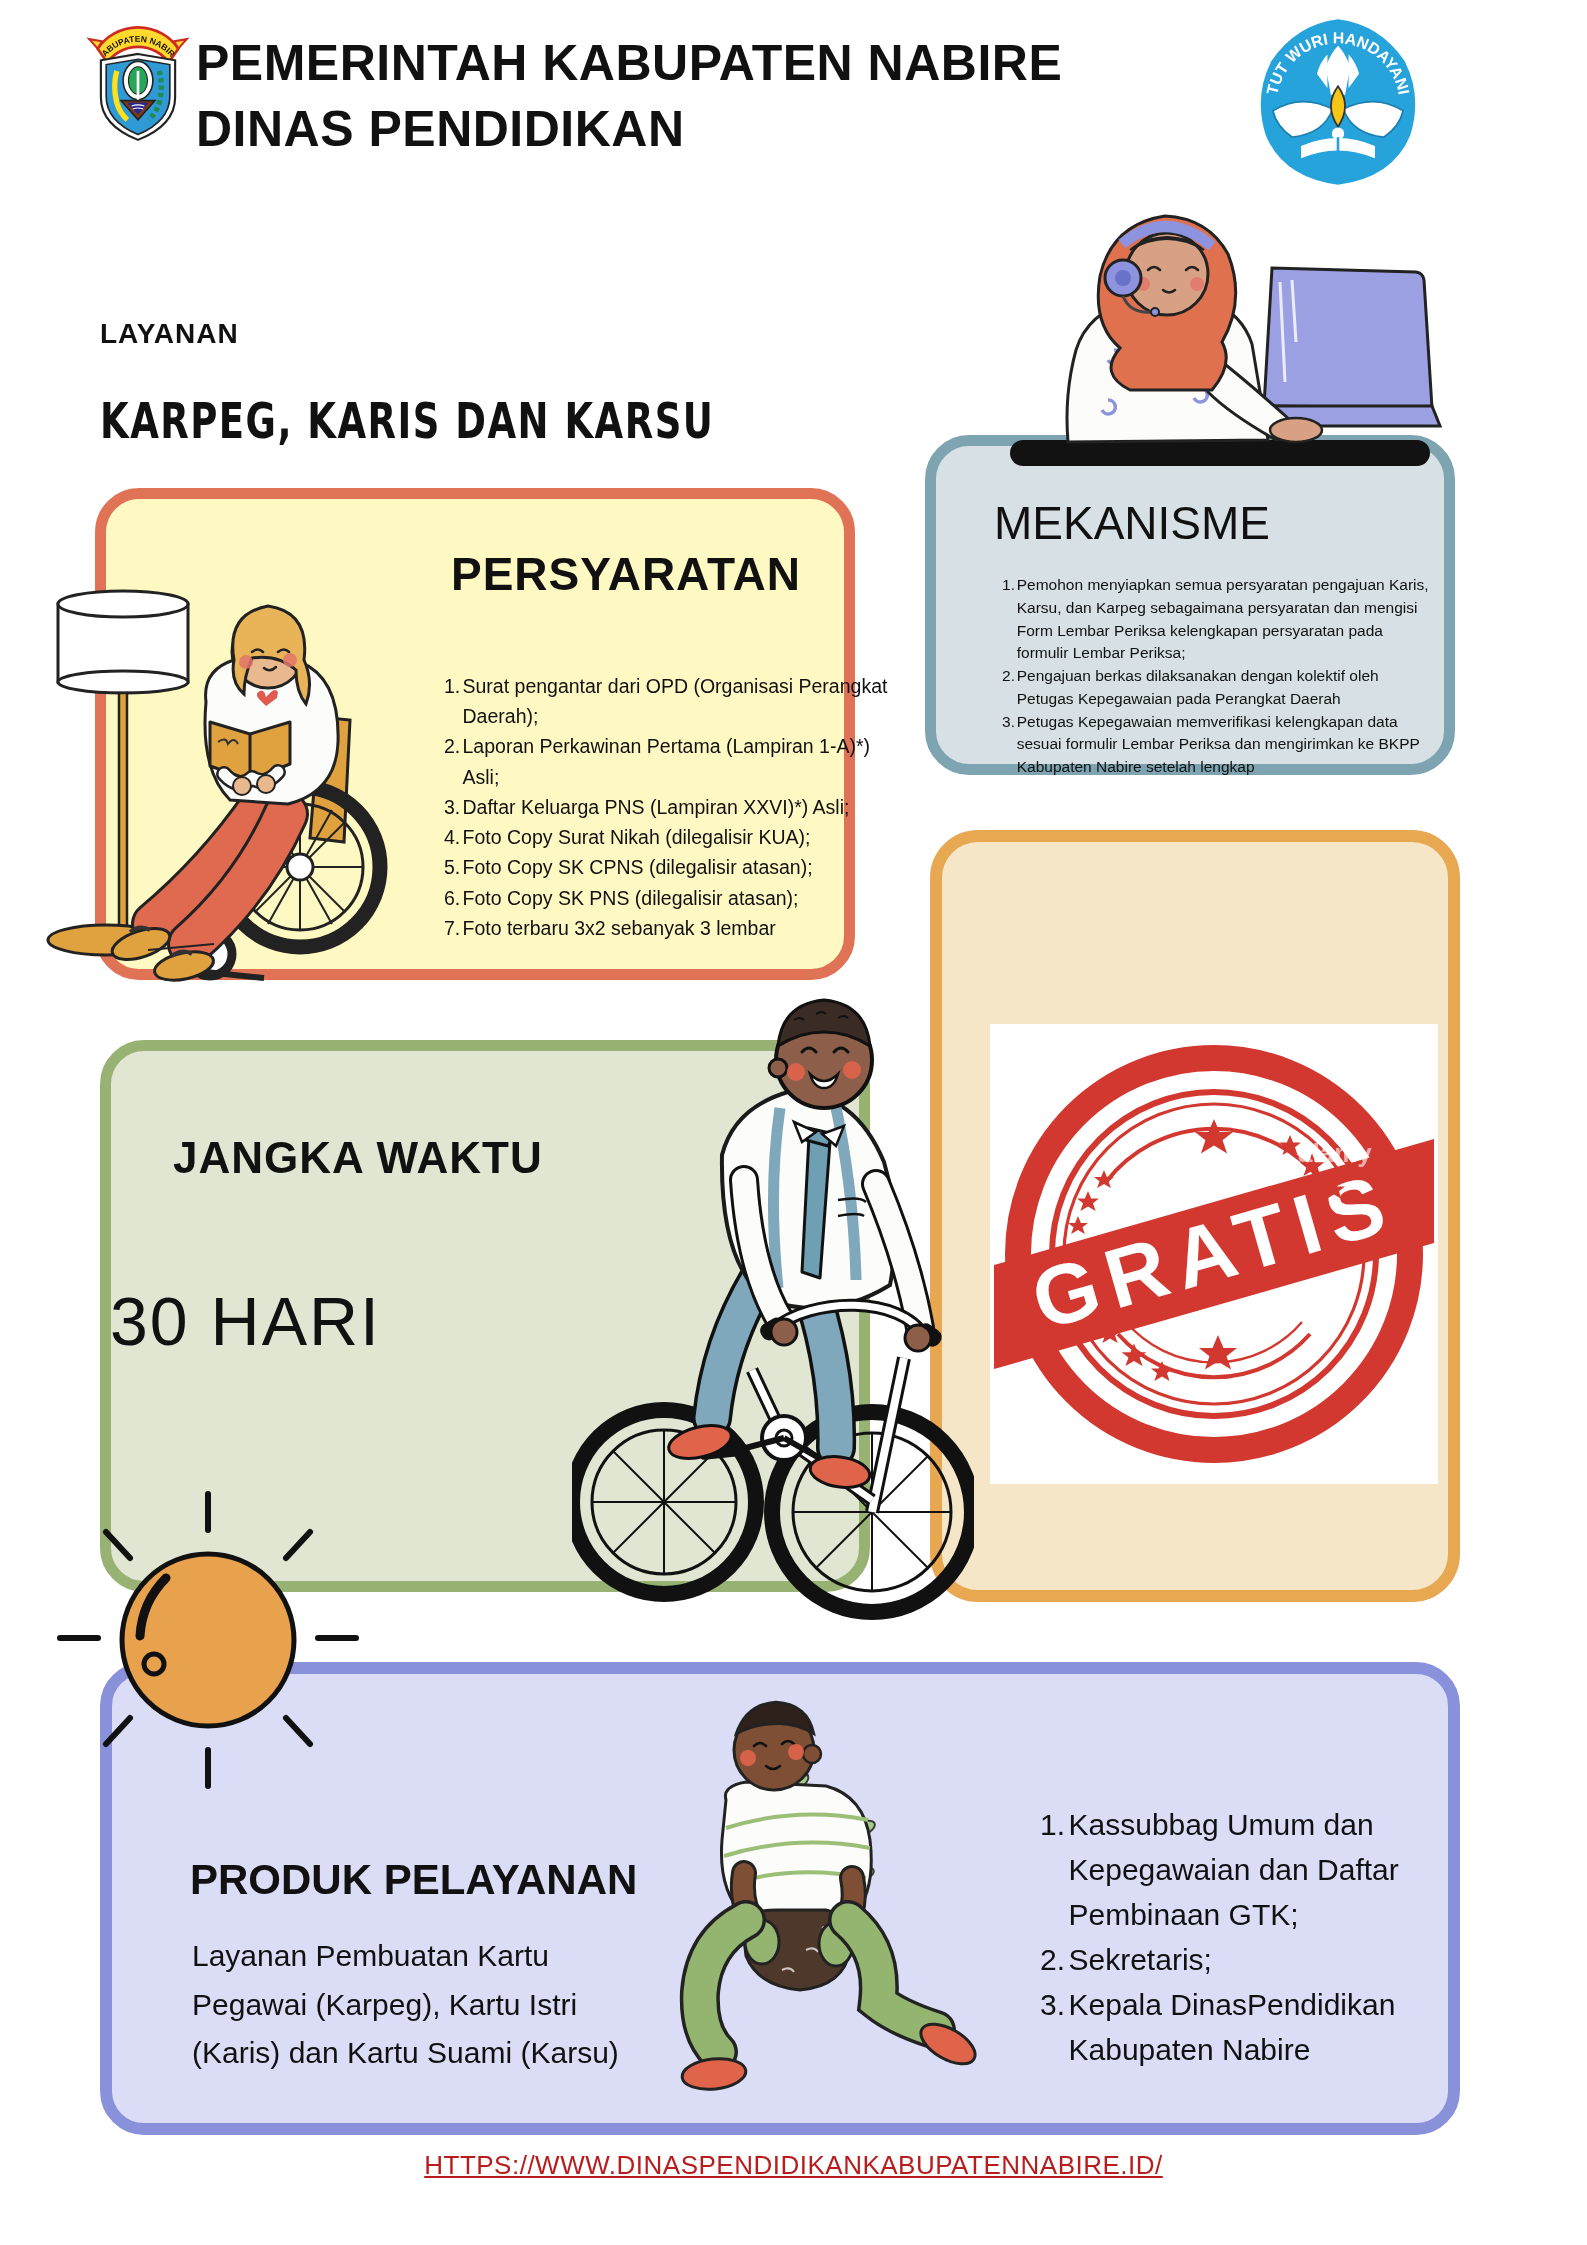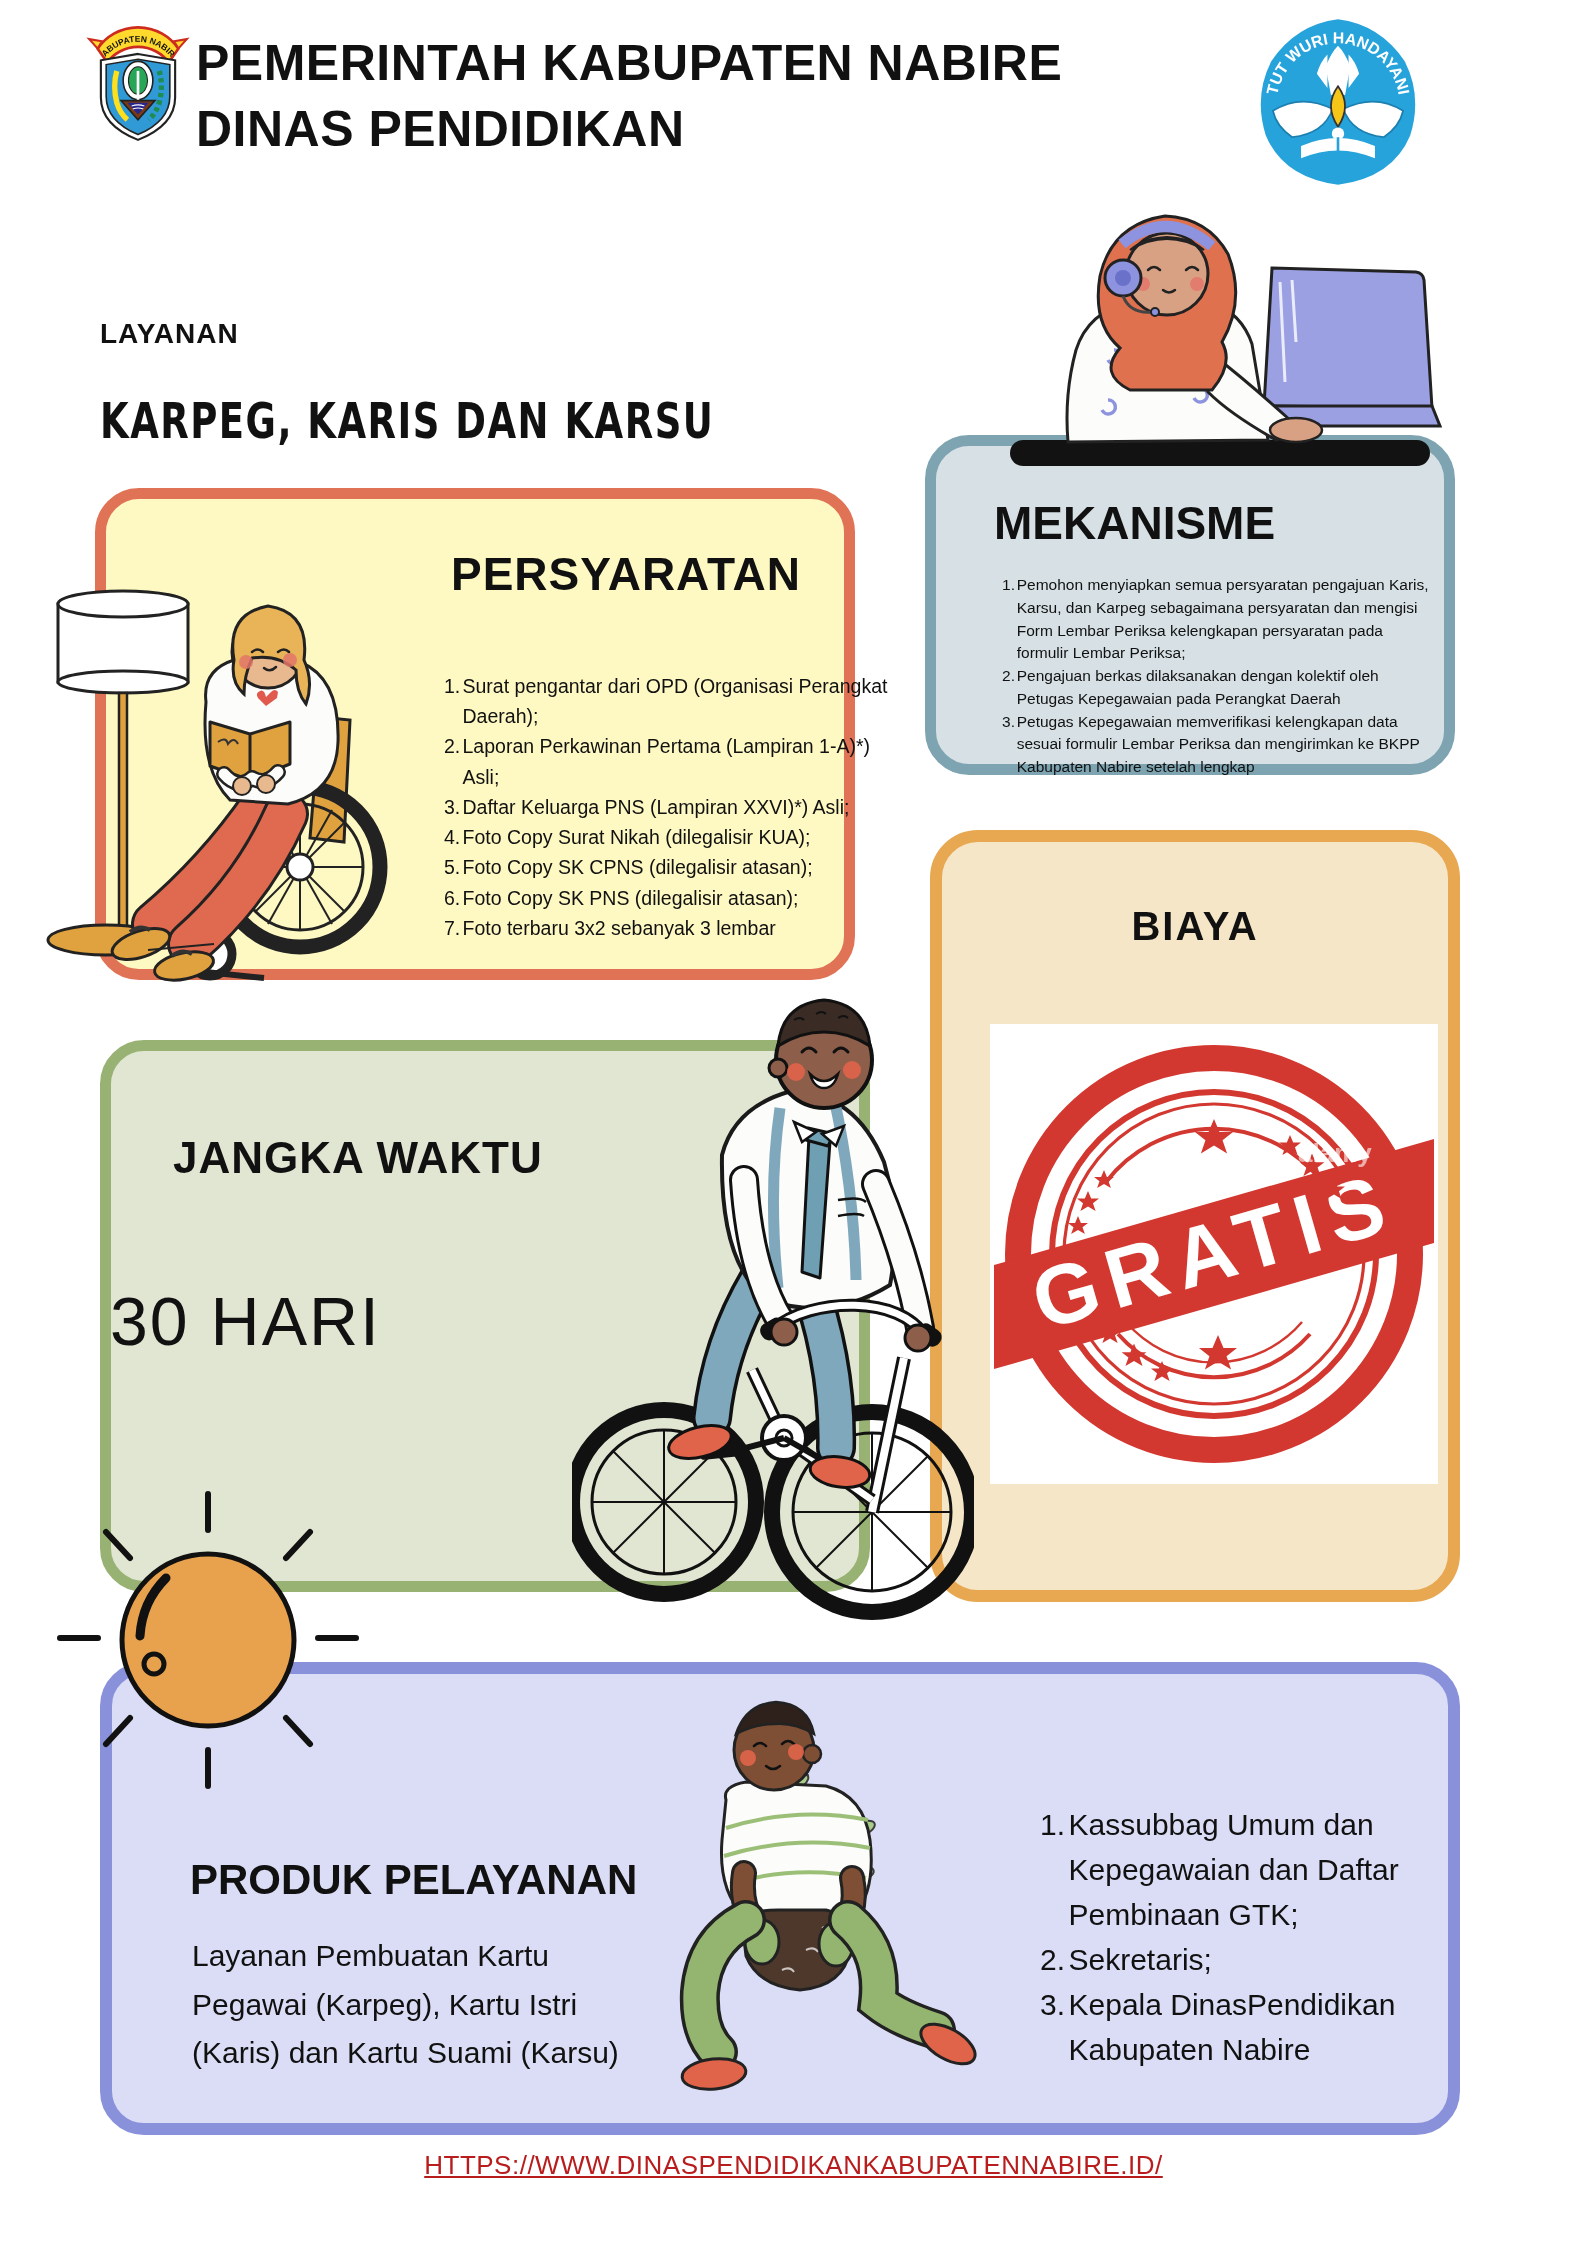--- a/index.html
+++ b/index.html
@@ -17,21 +17,21 @@
 
   
   .card{position:absolute;z-index:1}
   .card-persyaratan{left:95px;top:488px;width:760px;height:492px;background:#fef9c3;border:11px solid #E07255;border-radius:44px}
   .card-mekanisme{left:925px;top:435px;width:530px;height:340px;background:#D7E1E5;border:11px solid #7EA4B2;border-radius:44px}
   .card-biaya{left:930px;top:830px;width:530px;height:772px;background:#F6E6C8;border:12px solid #E8A751;border-radius:48px}
   .card-jangka{left:100px;top:1040px;width:770px;height:552px;background:#E0E6D2;border:11px solid #98B274;border-radius:44px}
   .card-produk{left:100px;top:1662px;width:1360px;height:473px;background:#DBDDF6;border:12px solid #8A91DB;border-radius:44px}
 
   .h-persyaratan{position:absolute;left:300px;top:48px;width:440px;text-align:center;font-size:46px;font-weight:bold;letter-spacing:1px}
-  .h-mekanisme{position:absolute;left:58px;top:50px;font-size:46px;font-weight:bold}
+  .h-mekanisme{position:absolute;left:58px;top:50px;font-size:46px;font-weight:normal}
   .h-biaya{position:absolute;left:0;top:62px;width:100%;text-align:center;font-size:40px;font-weight:bold;letter-spacing:2px}
   .h-jangka{position:absolute;left:62px;top:82px;font-size:44px;font-weight:bold;letter-spacing:1px}
   .h-produk{position:absolute;left:78px;top:182px;font-size:42px;font-weight:bold}
   .h-pengawasan{position:absolute;left:890px;top:62px;font-size:34px;font-weight:bold}
 
   ol.nlist{list-style:none;counter-reset:n}
   ol.nlist li{counter-increment:n;position:relative;padding-left:.95em}
   ol.nlist li::before{content:counter(n) ".";position:absolute;left:0;top:0}
 
   .list-persyaratan{position:absolute;left:338px;top:172px;width:462px;font-size:19.5px;line-height:1.55}
@@ -117,21 +117,20 @@
 <div class="card card-mekanisme">
   <div class="h-mekanisme">MEKANISME</div>
   <ol class="nlist list-mekanisme">
       <li>Pemohon menyiapkan semua persyaratan pengajuan Karis, Karsu, dan Karpeg sebagaimana persyaratan dan mengisi Form Lembar Periksa kelengkapan persyaratan pada formulir Lembar Periksa;</li>
       <li>Pengajuan berkas dilaksanakan dengan kolektif oleh Petugas Kepegawaian pada Perangkat Daerah</li>
       <li>Petugas Kepegawaian memverifikasi kelengkapan data sesuai formulir Lembar Periksa dan mengirimkan ke BKPP Kabupaten Nabire setelah lengkap</li>
     </ol>
 </div>
 
 <div class="card card-biaya">
-  <div class="h-biaya">BIAYA</div>
   <div class="stamp-panel">
     <svg viewBox="0 0 220 220" width="440" height="440">
       <defs>
         <path id="star" d="M0,-10 L2.9,-3.1 10,-3.1 4.5,1.2 6.9,8.1 0,4 -6.9,8.1 -4.5,1.2 -10,-3.1 -2.9,-3.1 Z" fill="#D2382F"></path>
       </defs>
       <g fill="none" stroke="#D2382F">
         <circle cx="110" cy="110" r="98" stroke-width="13"></circle>
         <circle cx="110" cy="110" r="81" stroke-width="3"></circle>
         <circle cx="110" cy="110" r="75" stroke-width="1.6"></circle>
         <path d="M56,74 A68 68 0 0 1 164,74" stroke-width="2"></path>

